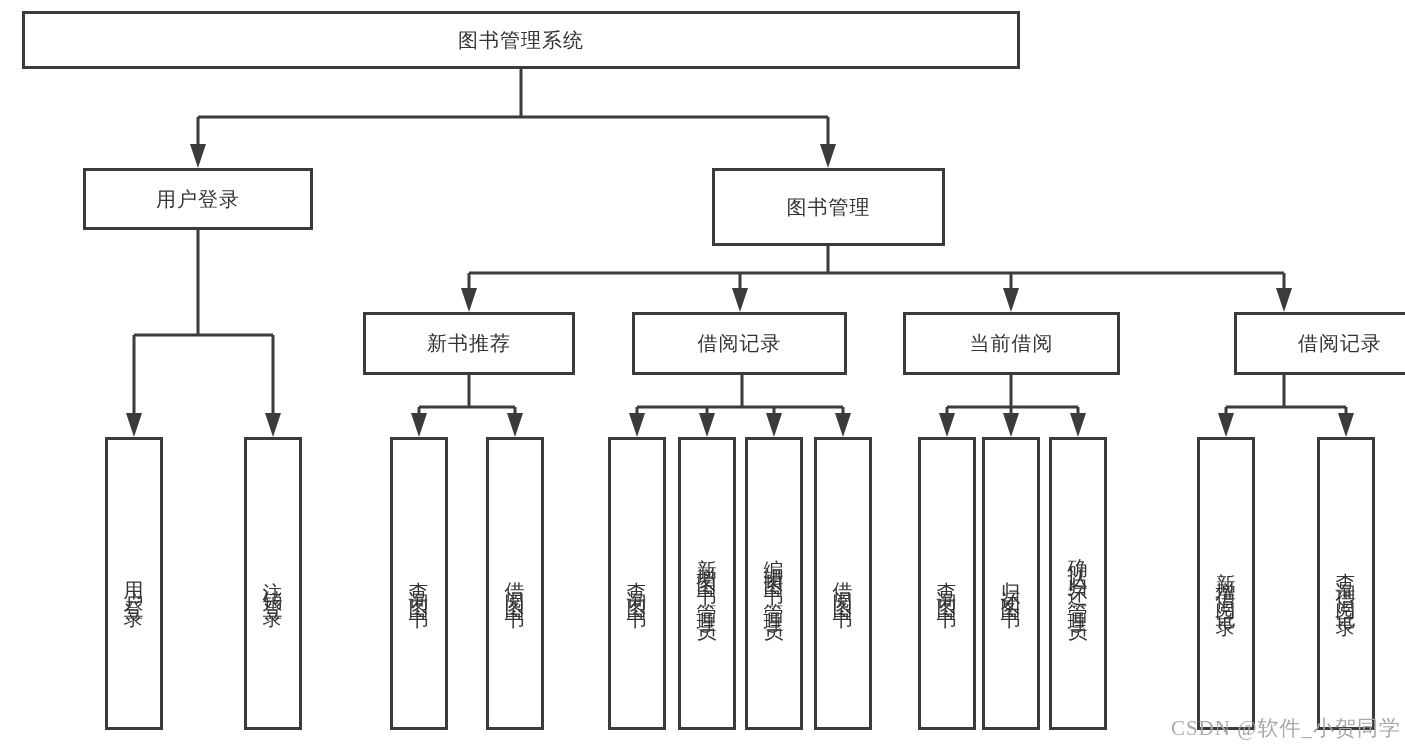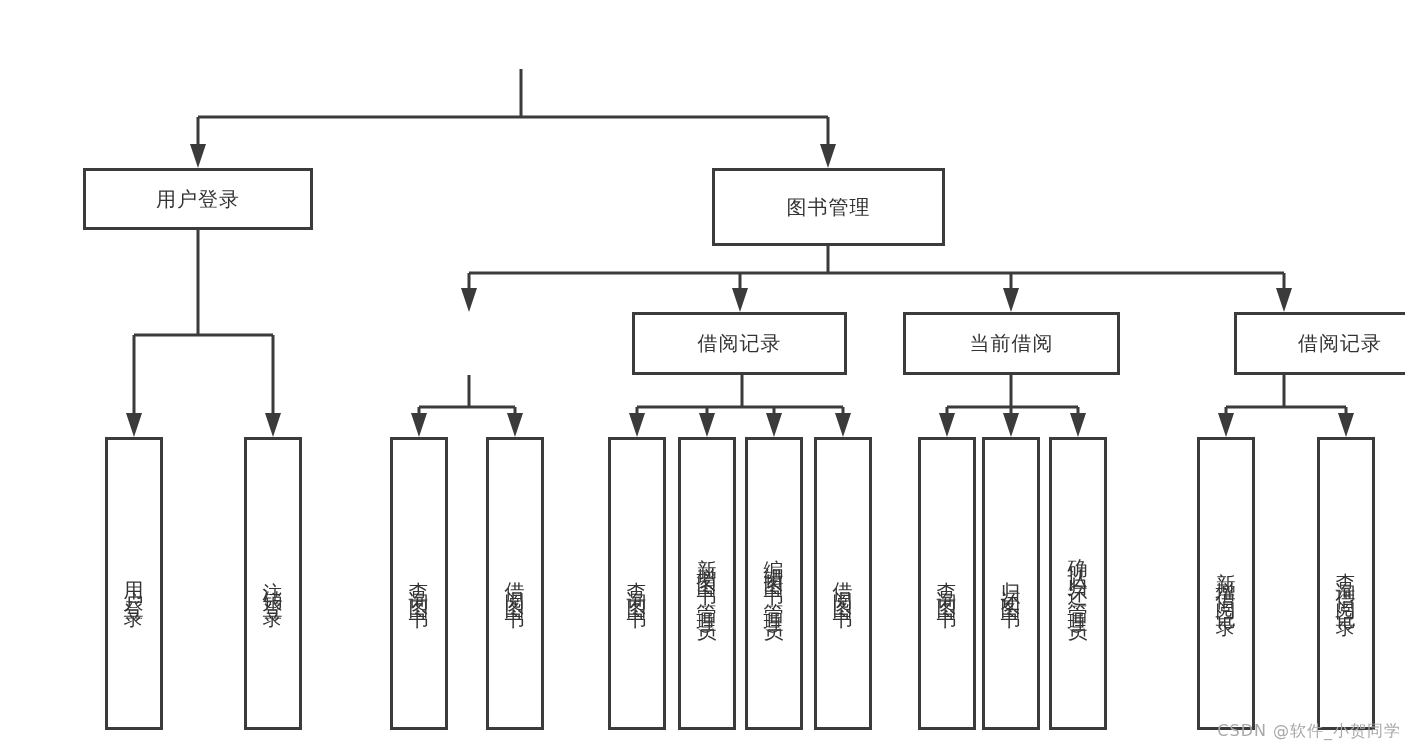--- a/index.html
+++ b/index.html
@@ -59,23 +59,24 @@
     writing-mode: vertical-rl;
     text-orientation: mixed;
     letter-spacing: 9px;
     line-height: 1;
   }
   .watermark {
     position: absolute;
     right: 4px;
     bottom: 5px;
     color: #a8a8a8;
-    font-size: 16px;
+    font-size: 21px;
     letter-spacing: 1px;
     z-index: 5;
+    font-family: Liberation Serif, serif;
   }
 </style>
 </head>
 <body>
 
 <div class="canvas">
 
   <svg class="connectors" viewBox="0 0 1405 747" xmlns="http://www.w3.org/2000/svg">
 
     <g>
@@ -119,24 +120,26 @@
       <polygon points="1070,413 1086,413 1078,437"></polygon>
     </g>
 
     <g>
       <path d="M1284,375 V407 M1226,407 H1346 M1226,407 V415 M1346,407 V415"></path>
       <polygon points="1218,413 1234,413 1226,437"></polygon>
       <polygon points="1338,413 1354,413 1346,437"></polygon>
     </g>
   </svg>
 
+  <div class="node root" style="left:22px; top:11px; width:998px; height:58px;">图书管理系统</div>
 
   <div class="node" style="left:83px; top:168px; width:230px; height:62px;">用户登录</div>
   <div class="node" style="left:712px; top:168px; width:233px; height:78px;">图书管理</div>
 
+  <div class="node" style="left:363px; top:312px; width:212px; height:63px;">新书推荐</div>
   <div class="node" style="left:632px; top:312px; width:215px; height:63px;">借阅记录</div>
   <div class="node" style="left:903px; top:312px; width:217px; height:63px;">当前借阅</div>
   <div class="node" style="left:1234px; top:312px; width:212px; height:63px;">借阅记录</div>
 
   <div class="leaf" style="left:105px;">用户登录</div>
   <div class="leaf" style="left:244px;">注销登录</div>
 
   <div class="leaf" style="left:390px;">查询图书</div>
   <div class="leaf" style="left:486px;">借阅图书</div>
 

